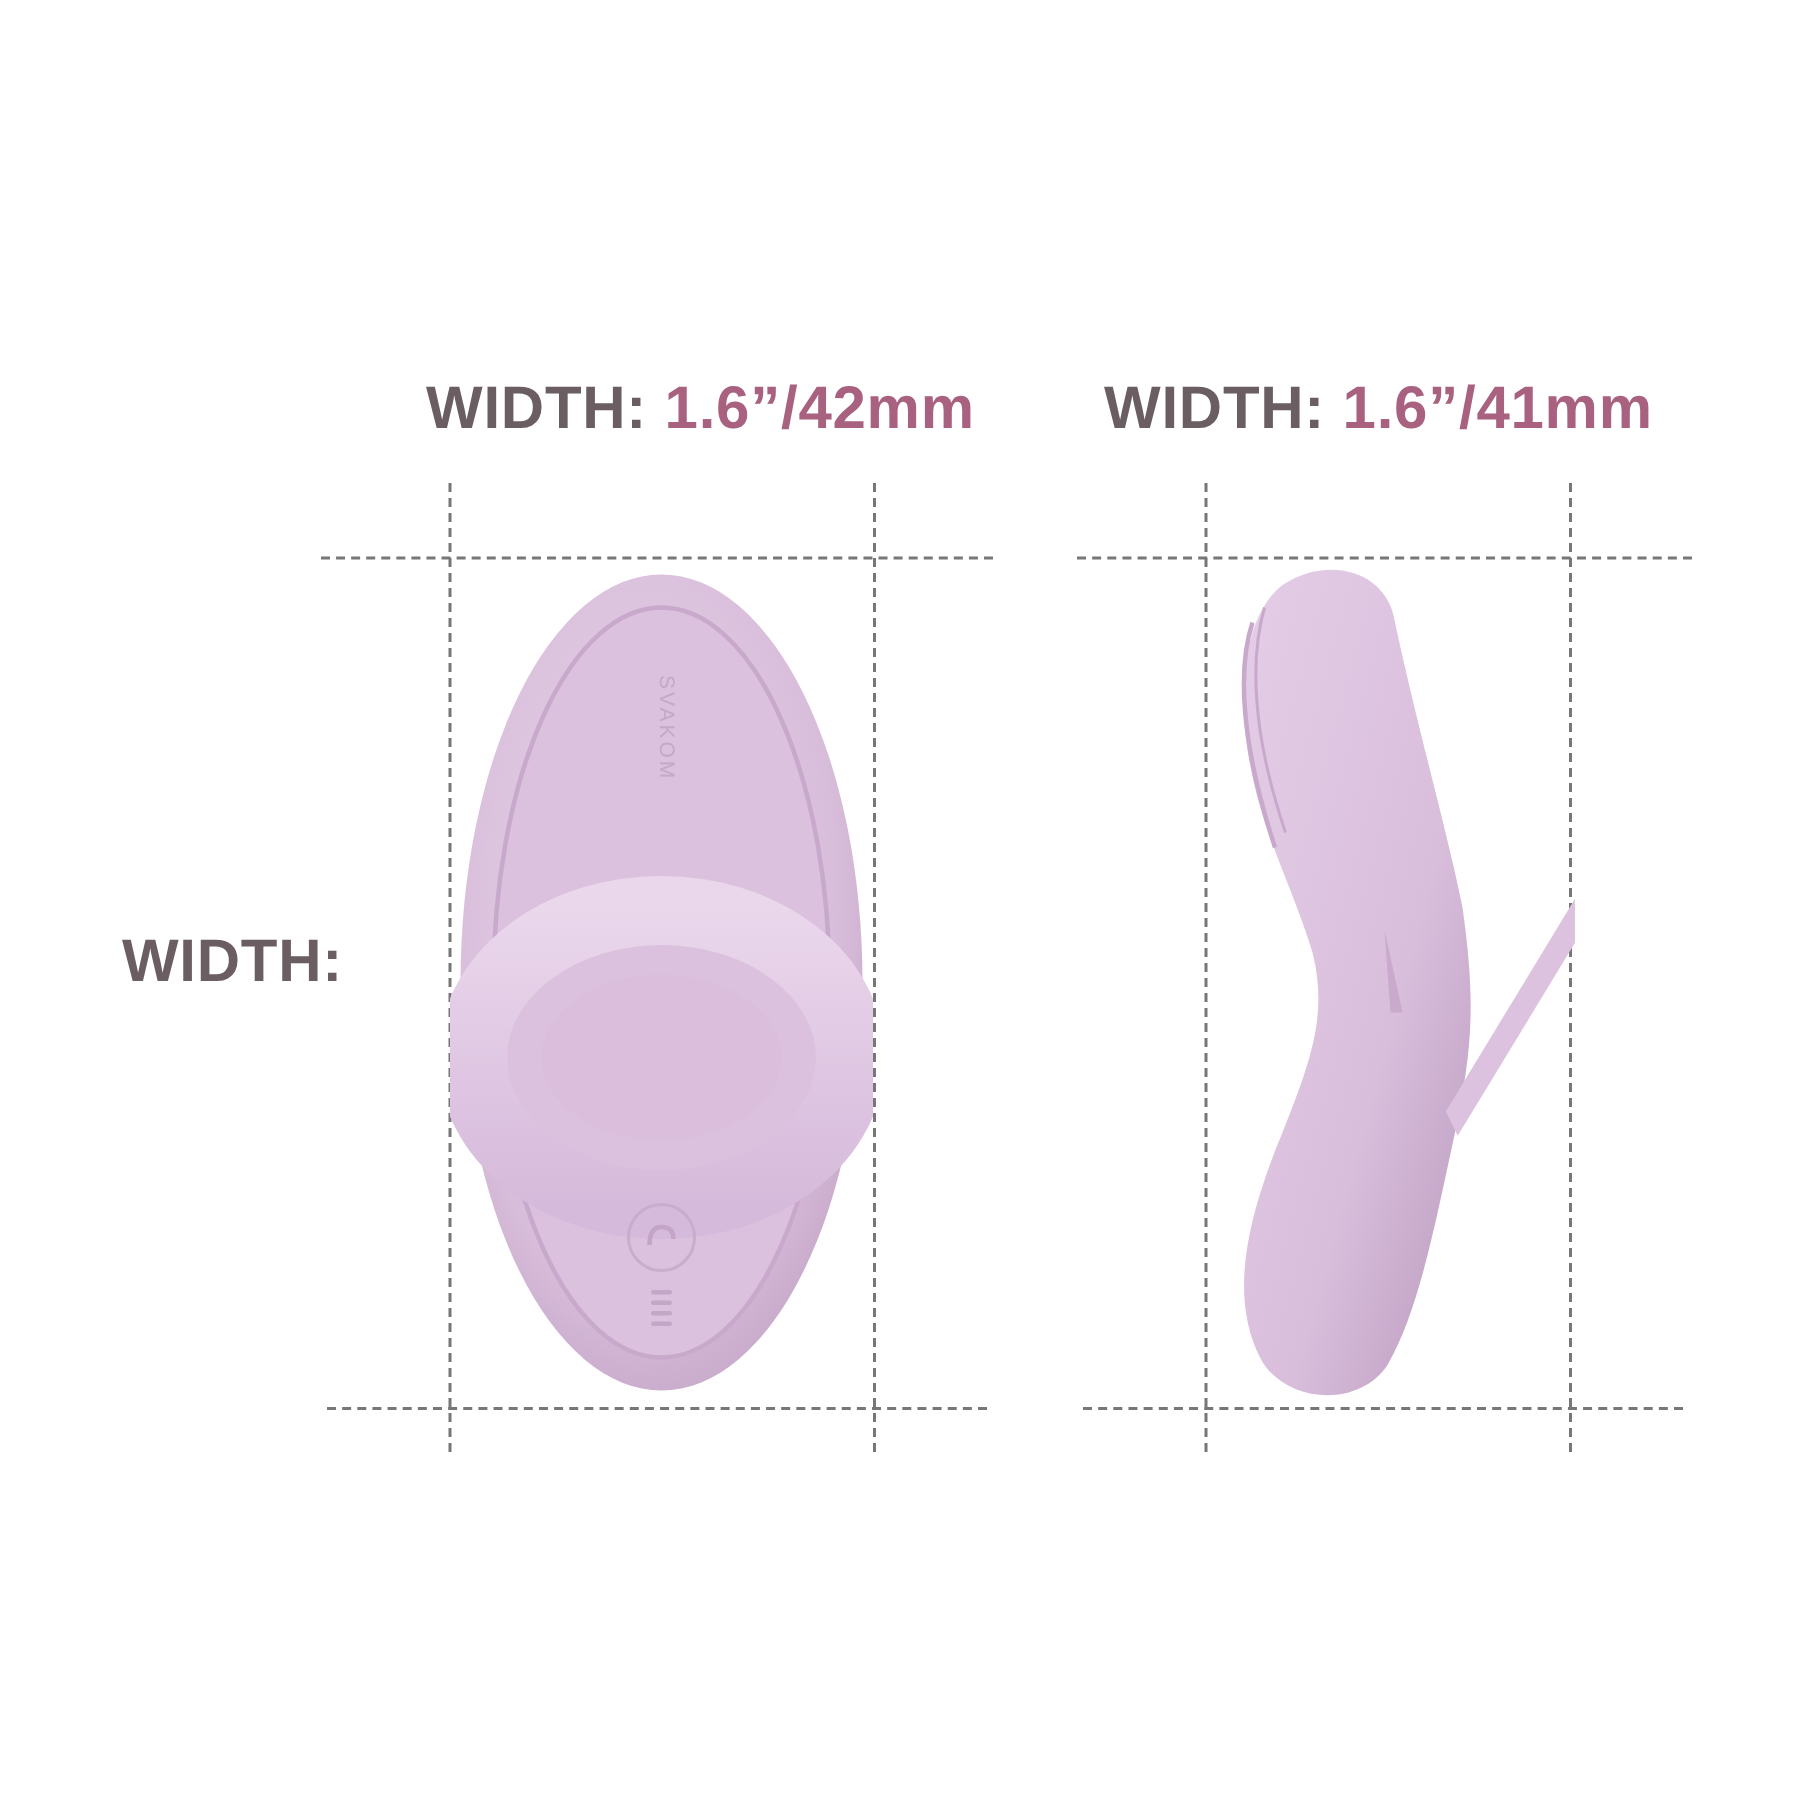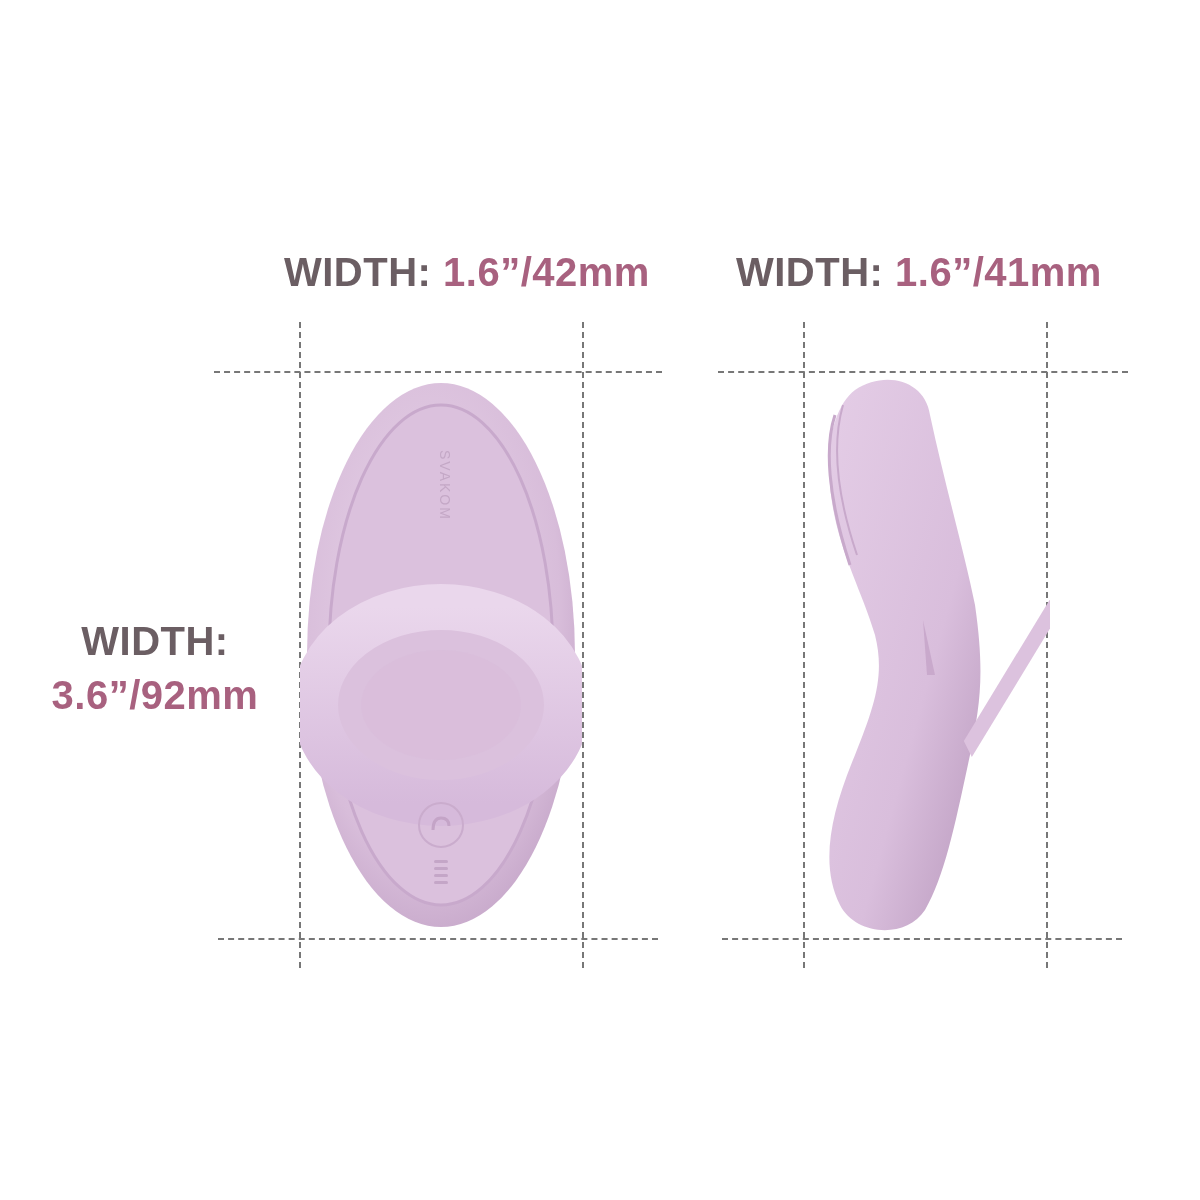--- a/index.html
+++ b/index.html
@@ -22,21 +22,20 @@
   <span class="val">1.6”/42mm</span>
 </div>
 
 <div class="label" id="width-right">
   <span class="key">WIDTH:</span>
   <span class="val">1.6”/41mm</span>
 </div>
 
 <div class="label" id="length-block">
   <div class="key">WIDTH:</div>
-  <div class="val">3.6”/92mm</div>
 </div>
 
 <div class="dash-h" style="left:214px; top:371px; width:448px;"></div>
 <div class="dash-h" style="left:218px; top:938px; width:440px;"></div>
 <div class="dash-v" style="left:299px; top:322px; height:646px;"></div>
 <div class="dash-v" style="left:582px; top:322px; height:646px;"></div>
 
 <div class="dash-h" style="left:718px; top:371px; width:410px;"></div>
 <div class="dash-h" style="left:722px; top:938px; width:400px;"></div>
 <div class="dash-v" style="left:803px; top:322px; height:646px;"></div>

